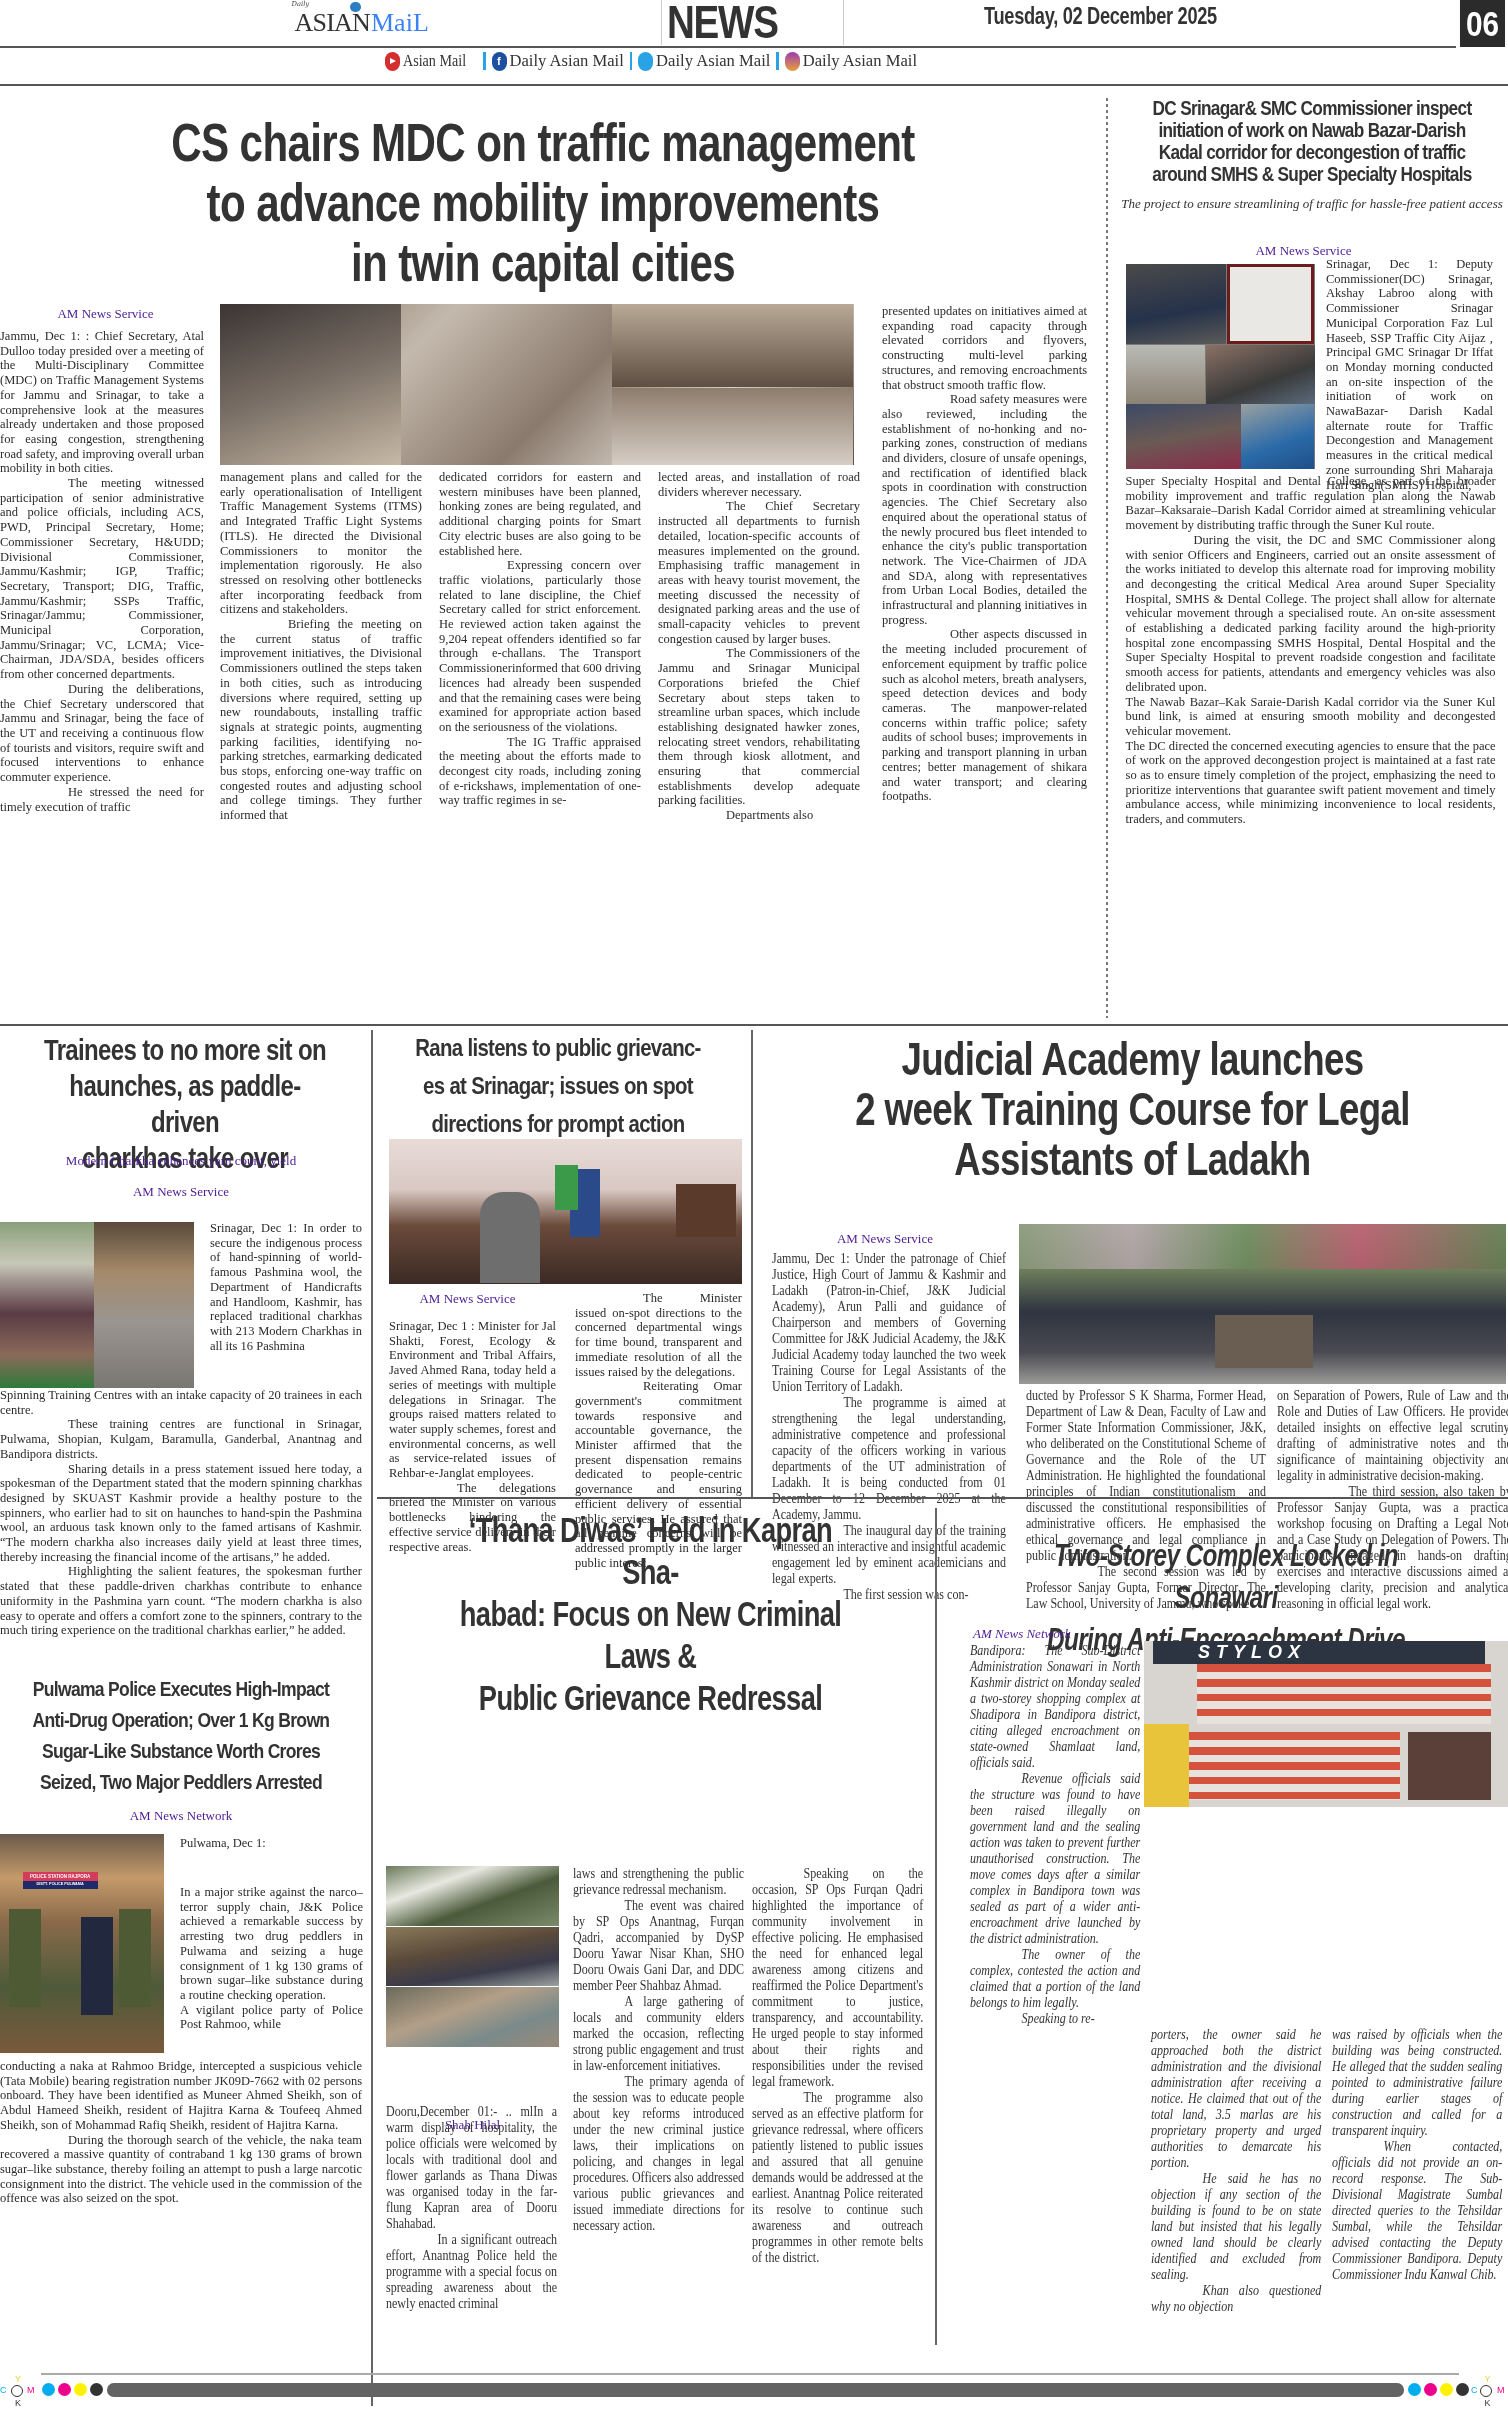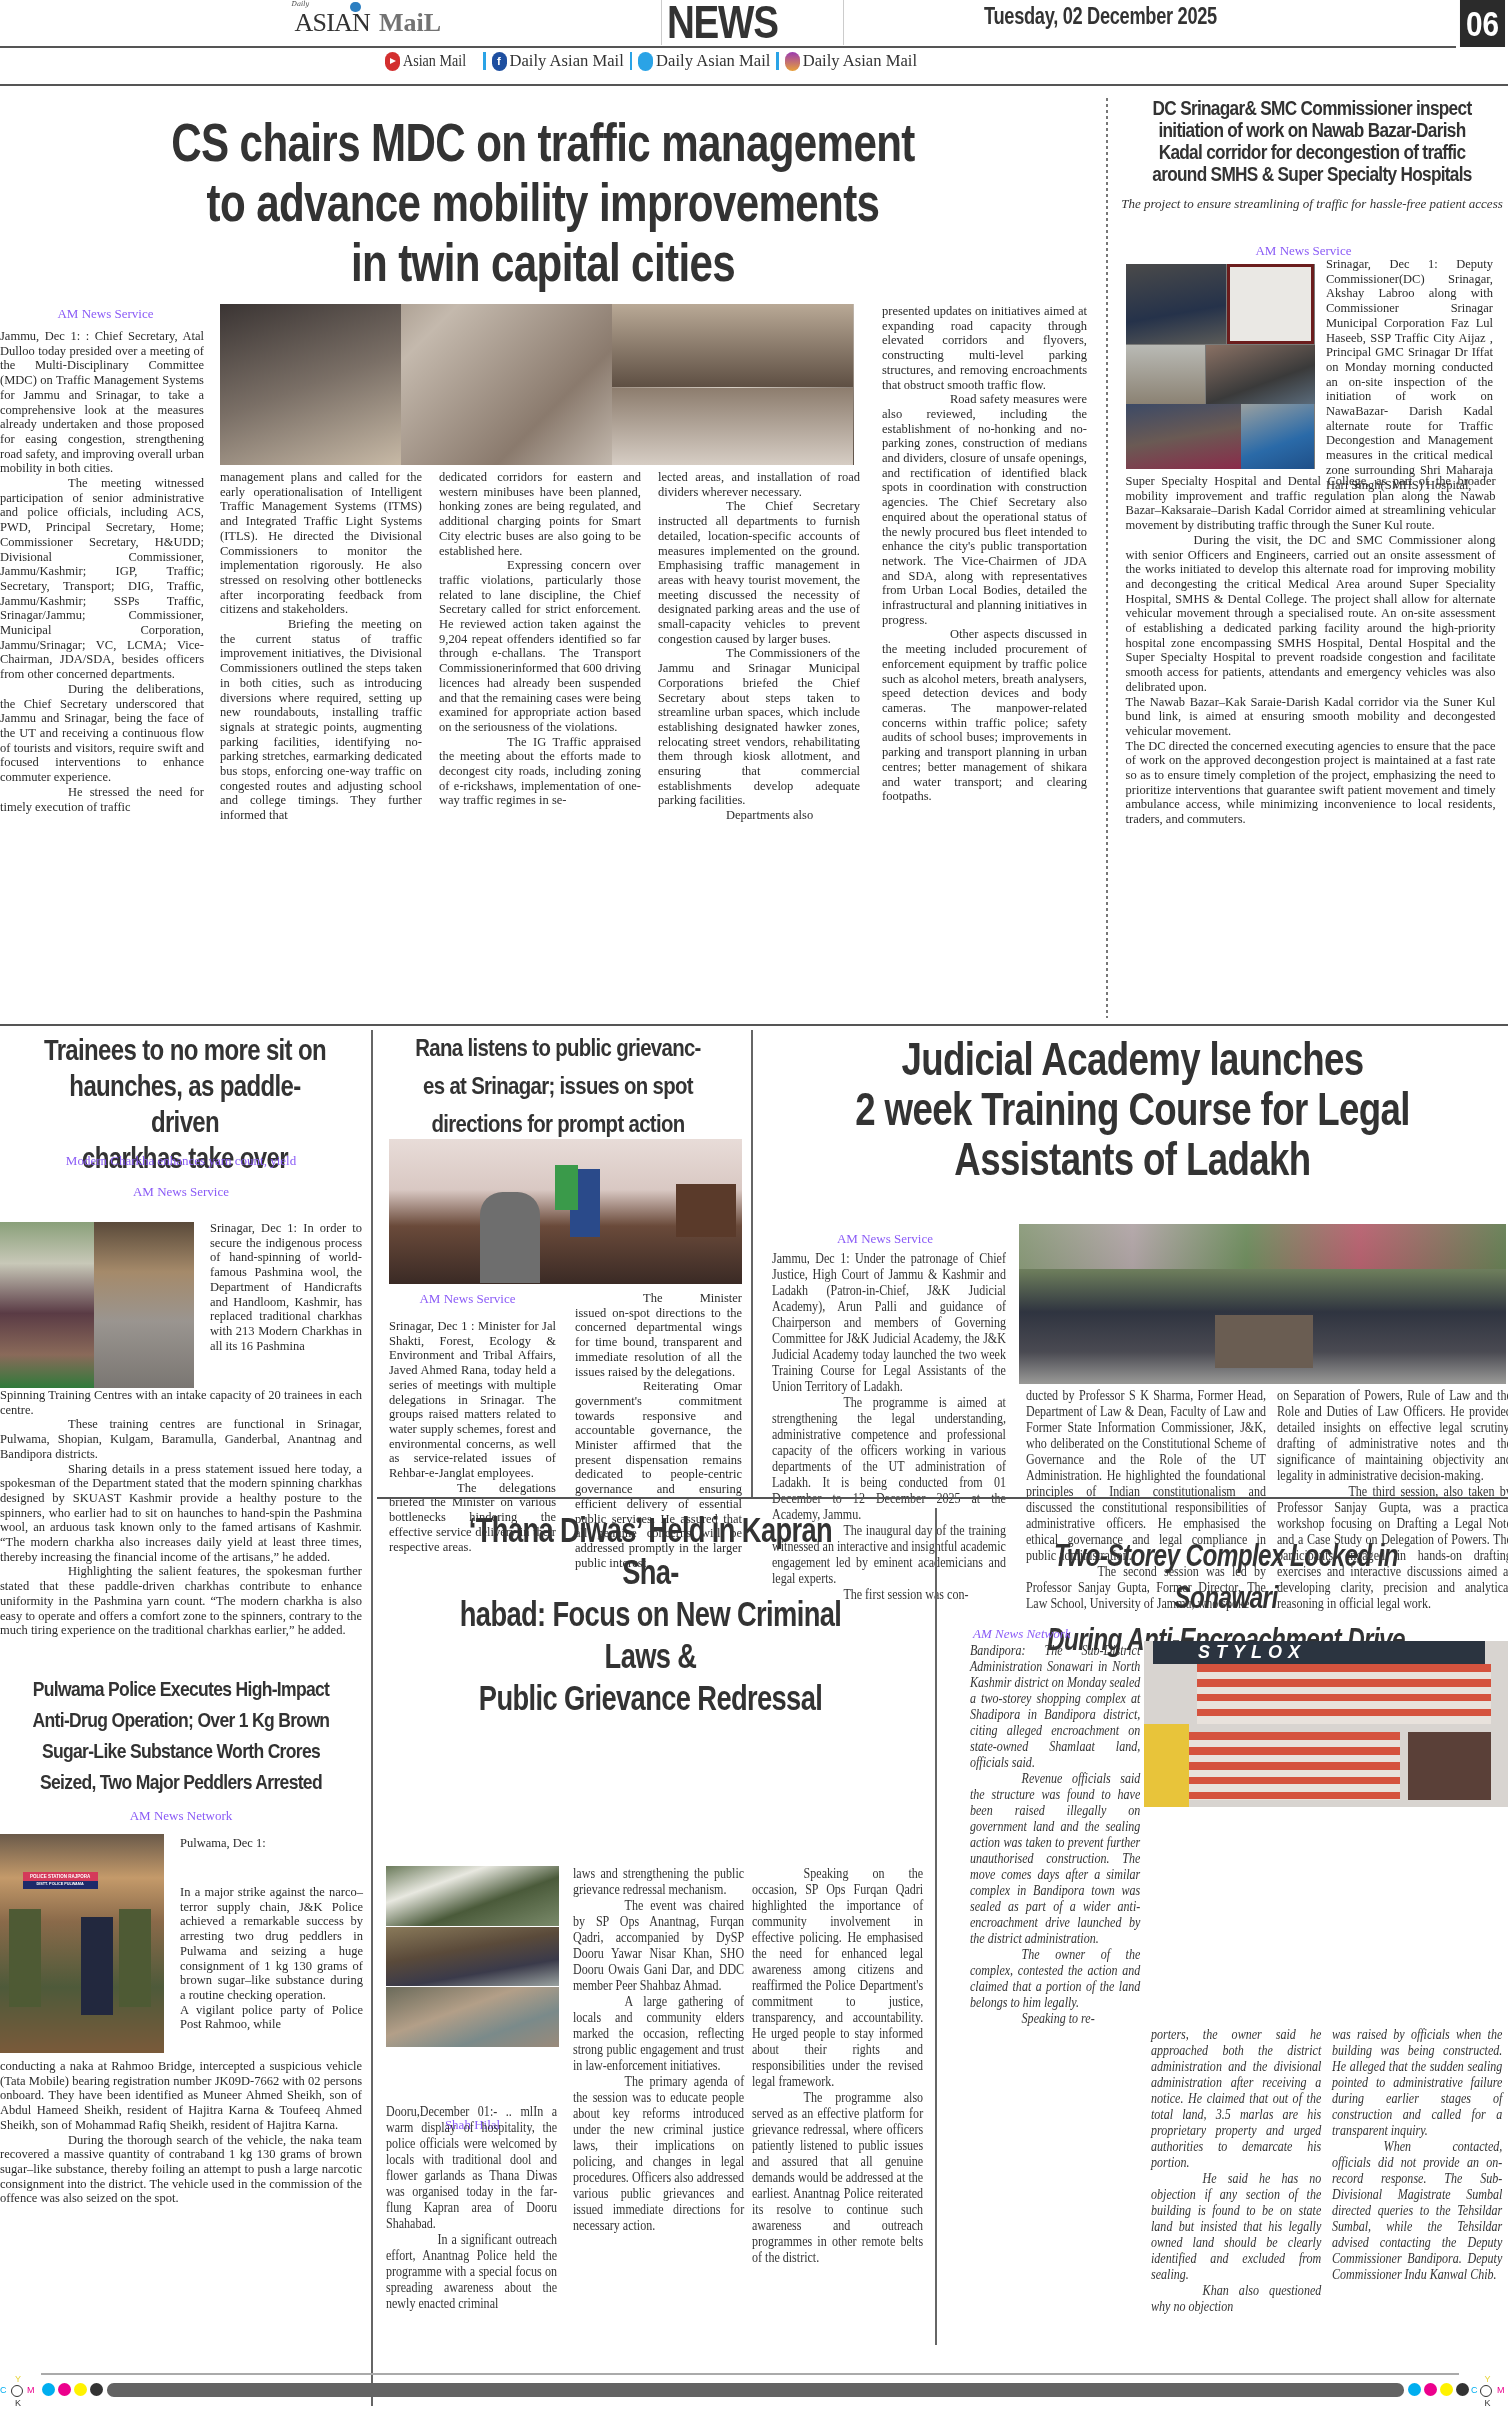--- a/index.html
+++ b/index.html
@@ -4,35 +4,35 @@
 <style>
   * { box-sizing: border-box; margin: 0; padding: 0; }
   html, body { width: 1508px; height: 2413px; background: #fff; overflow: hidden; }
   body { position: relative; font-family: "DejaVu Serif", serif; color: #2a2a2a; }
   .abs { position: absolute; }
   .hl { font-family: "Liberation Sans", sans-serif; font-weight: 700; color: #333; text-align: center; line-height: 1.12; letter-spacing: -0.8px; transform-origin: center top; }
   .body-text { font-family: "Liberation Serif", serif; font-size: 12.5px; line-height: 14.7px; text-align: justify; color: #2b2b2b; hyphens: auto; }
   .body-text p { text-indent: 0; }
   .body-text p.ind { text-indent: 68px; }
   .cond { font-family: "Liberation Serif", serif; font-size: 14px; line-height: 16px; text-align: justify; color: #333; transform: scaleX(0.86); transform-origin: left top; }
-  .byline { font-family: "Liberation Serif", serif; font-size: 13px; color: #8b5cf6; text-align: center; }
+  .byline { font-family: "Liberation Serif", serif; font-size: 13px; color: #4c1d95; text-align: center; }
   .rule { position: absolute; background: #555; }
   .vrule { position: absolute; width: 1.5px; background: #666; }
   .photo { position: absolute; overflow: hidden; }
   .sub { font-family: "Liberation Serif", serif; font-style: italic; font-size: 13px; text-align: center; color: #333; }
 </style>
 </head>
 <body>
 
 <div class="abs" style="left:0;top:0;width:1508px;height:89px;">
   <div class="abs" style="left:290px;top:0;width:226px;height:36px;">
     <span class="abs" style="left:1.5px;top:0;font-size:6.8px;font-style:italic;color:#444;">Daily</span>
     <span class="abs" style="left:60px;top:1.5px;width:10.6px;height:10.6px;border-radius:50%;background:#2b7ec1;"></span>
     <span class="abs" style="left:4.5px;top:7.5px;font-family:'Liberation Serif',serif;font-size:26px;color:#333;letter-spacing:-0.8px;">ASIAN</span>
-    <span class="abs" style="left:89px;top:7.5px;font-family:'Liberation Serif',serif;font-size:26px;color:#737373;font-weight:700;">MaiL</span>
+    <span class="abs" style="left:81px;top:7.5px;font-family:'Liberation Serif',serif;font-size:26px;color:#3b82f6;font-weight:400;">MaiL</span>
   </div>
   <div class="abs" style="left:661px;top:0;width:0.8px;height:45px;background:#ccc;"></div>
   <div class="abs" style="left:667px;top:-6px;width:166px;font-family:'Liberation Sans',sans-serif;font-weight:700;font-size:47px;color:#333;letter-spacing:-1.5px;transform:scaleX(0.82);transform-origin:left top;">NEWS</div>
   <div class="abs" style="left:843px;top:0;width:0.8px;height:45px;background:#ccc;"></div>
   <div class="abs" style="left:984px;top:3px;width:347px;font-family:'Liberation Sans',sans-serif;font-weight:700;font-size:23.4px;color:#333;transform:scaleX(0.78);transform-origin:left top;letter-spacing:-0.4px;">Tuesday, 02 December 2025</div>
   <div class="abs" style="left:1456px;top:0;width:53px;height:47px;background:#2b2b2b;color:#fff;font-family:'Liberation Sans',sans-serif;font-weight:700;font-size:35px;text-align:center;line-height:47px;transform:scaleX(0.85);">06</div>
   <div class="rule" style="left:0;top:46px;width:1456px;height:1.5px;"></div>
 
   <div class="abs" style="left:385px;top:50px;height:22.6px;display:flex;align-items:center;gap:6px;font-family:'Liberation Serif',serif;font-size:16.6px;color:#333;">
     <span style="display:flex;align-items:center;gap:3px;">

